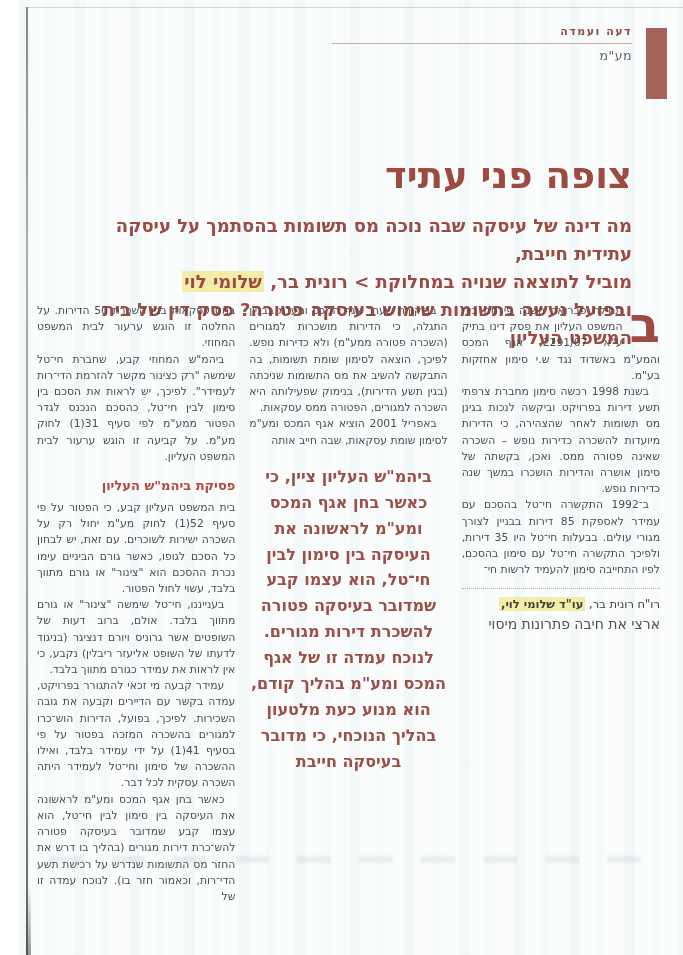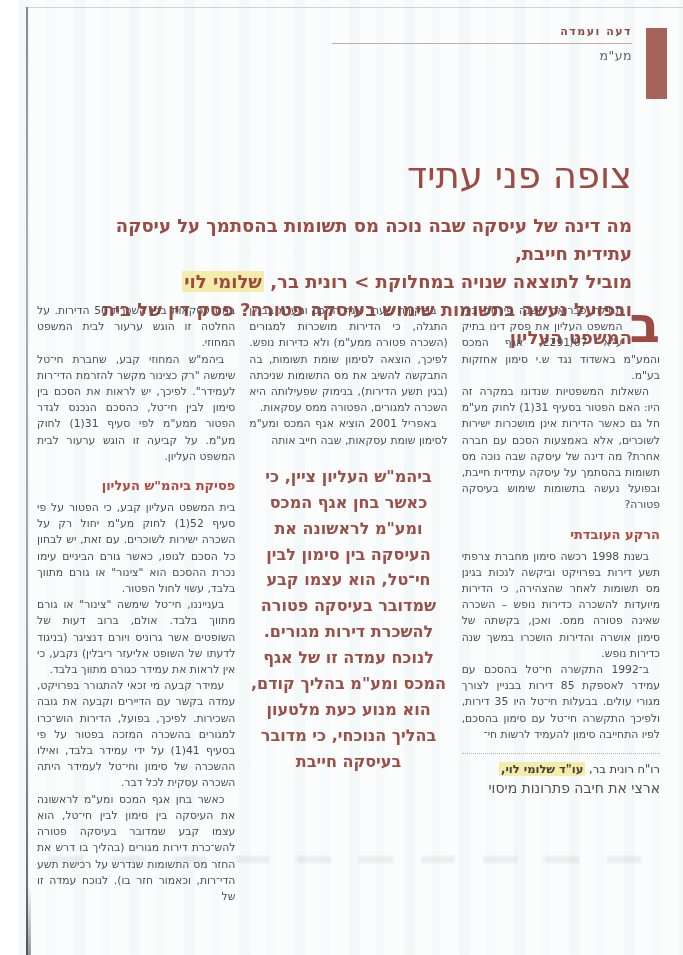--- a/index.html
+++ b/index.html
@@ -25,21 +25,21 @@
   .bleed-row{position:absolute;top:856px;left:30px;right:20px;height:7px;opacity:.5;filter:blur(1px);
     background:repeating-linear-gradient(90deg,rgba(110,122,134,.22) 0 34px,rgba(0,0,0,0) 34px 62px);}
   
   .red-tab{position:absolute;top:28px;right:16px;width:21px;height:71px;background:#a5635b;}
   .page-header{position:absolute;top:25px;right:51px;width:300px;text-align:right;}
   .kicker{font-size:11px;font-weight:bold;letter-spacing:1.5px;color:#8f4b45;}
   .kicker-rule{margin:5px 0 4px;border:0;border-top:1px solid #c8aba4;width:300px;}
   .section-label{font-size:12.5px;color:#60646a;letter-spacing:.5px;}
   
   .title{position:absolute;top:156px;right:51px;margin:0;
-    font-size:37px;line-height:1.1;font-weight:normal;color:#9c4a42;text-align:right;}
+    font-size:37px;line-height:1.1;font-weight:bold;color:#9c4a42;text-align:right;}
   .subtitle{position:absolute;top:212px;right:51px;width:548px;
     text-align:right;font-size:18px;font-weight:bold;color:#9c4a42;line-height:1.55;}
   .subtitle .hl{background:#f4eda9;padding:0 2px;}
   .pointer{font-weight:bold;unicode-bidi:isolate;}
   
   .columns{position:absolute;top:303px;right:23px;left:18px;display:flex;gap:14px;align-items:flex-start;}
   .col{flex:1 1 0;min-width:0;}
   .body-p{margin:0;font-size:10.8px;line-height:16.2px;color:#494e54;text-align:justify;}
   .indent{text-indent:11px;}
   .dropcap{float:right;font-size:50px;line-height:40px;height:44px;
@@ -82,22 +82,20 @@
     </div>
     <div>ובפועל נעשה בתשומות שימוש בעיסקה פטורה? פסק דין של בית המשפט העליון</div>
   </div>
 
   <main class="columns">
 
     <section class="col">
       <p class="body-p">
         <span class="dropcap">ב</span><span>תחילת פברואר השנה פירסם בית המשפט העליון את פסק דינו בתיק ע"א 2291/07, אגף המכס והמע"מ באשדוד נגד ש.י סימון אחזקות בע"מ.</span>
       </p>
-      <p class="body-p indent">השאלות המשפטיות שנדונו במקרה זה היו: האם הפטור בסעיף 31(1) לחוק מע"מ חל גם כאשר הדירות אינן מושכרות ישירות לשוכרים, אלא באמצעות הסכם עם חברה אחרת? מה דינה של עיסקה שבה נוכה מס תשומות בהסתמך על עיסקה עתידית חייבת, ובפועל נעשה בתשומות שימוש בעיסקה פטורה?</p>
-      <h2 class="sec-heading">הרקע העובדתי</h2>
       <p class="body-p indent">בשנת 1998 רכשה סימון מחברת צרפתי תשע דירות בפרויקט וביקשה לנכות בגינן מס תשומות לאחר שהצהירה, כי הדירות מיועדות להשכרה כדירות נופש – השכרה שאינה פטורה ממס. ואכן, בקשתה של סימון אושרה והדירות הושכרו במשך שנה כדירות נופש.</p>
       <p class="body-p indent">ב־1992 התקשרה חי־טל בהסכם עם עמידר לאספקת 85 דירות בבניין לצורך מגורי עולים. בבעלות חי־טל היו 35 דירות, ולפיכך התקשרה חי־טל עם סימון בהסכם, לפיו התחייבה סימון להעמיד לרשות חי־</p>
       <div class="byline-block">
         <div class="byline-l1">
           <span>רו"ח רונית בר,</span>
           <span class="hl">עו"ד שלומי לוי,</span>
         </div>
         <div class="byline-l2">ארצי את חיבה פתרונות מיסוי</div>
       </div>
     </section>

